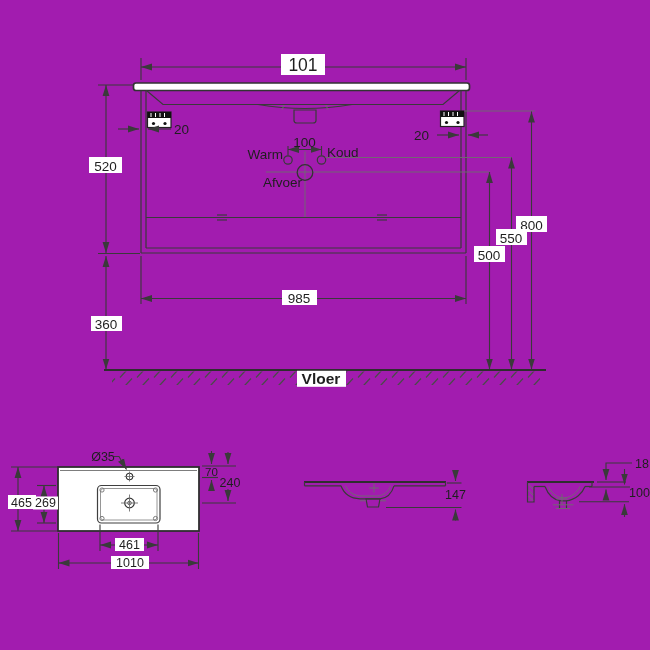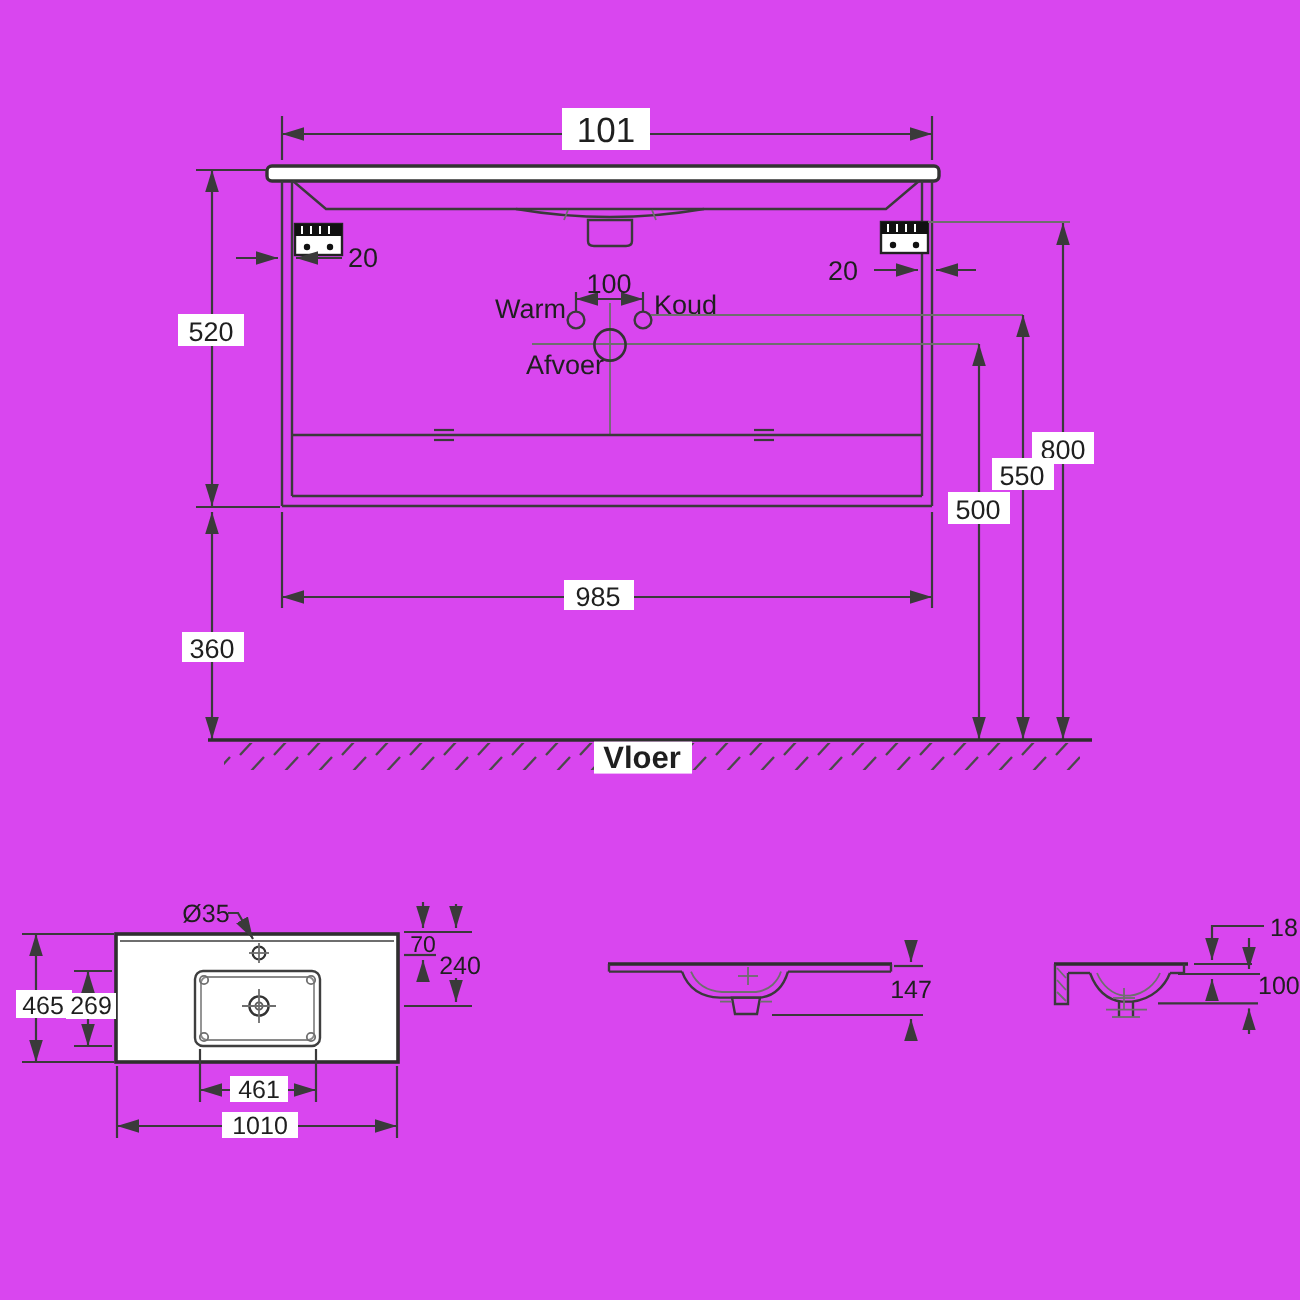--- a/index.html
+++ b/index.html
@@ -1,16 +1,16 @@
 <!DOCTYPE html>
 <html><head>
 <meta charset="utf-8">
 <style>
   html,body{margin:0;padding:0;background:#ffffff;}
-  .stage{position:relative;width:650px;height:650px;background:#d946ef;overflow:hidden;}
+  .stage{position:relative;width:650px;height:650px;background:#a21caf;overflow:hidden;}
   svg{display:block;}
   .ln{stroke:#3a3a3a;stroke-width:1.2;fill:none;}
   .ln-thick{stroke:#2e2e2e;stroke-width:1.8;fill:none;}
   .ln-thin{stroke:#6e6e6e;stroke-width:0.9;fill:none;}
   .dim{stroke:#3a3a3a;stroke-width:1.1;fill:none;}
   .t{font-family:"Liberation Sans","DejaVu Sans",sans-serif;fill:#1f1f1f;}
   .t17{font-size:17.5px;}
   .t13{font-size:13.5px;}
   .t12{font-size:12.5px;}
   .t11{font-size:11.5px;}

